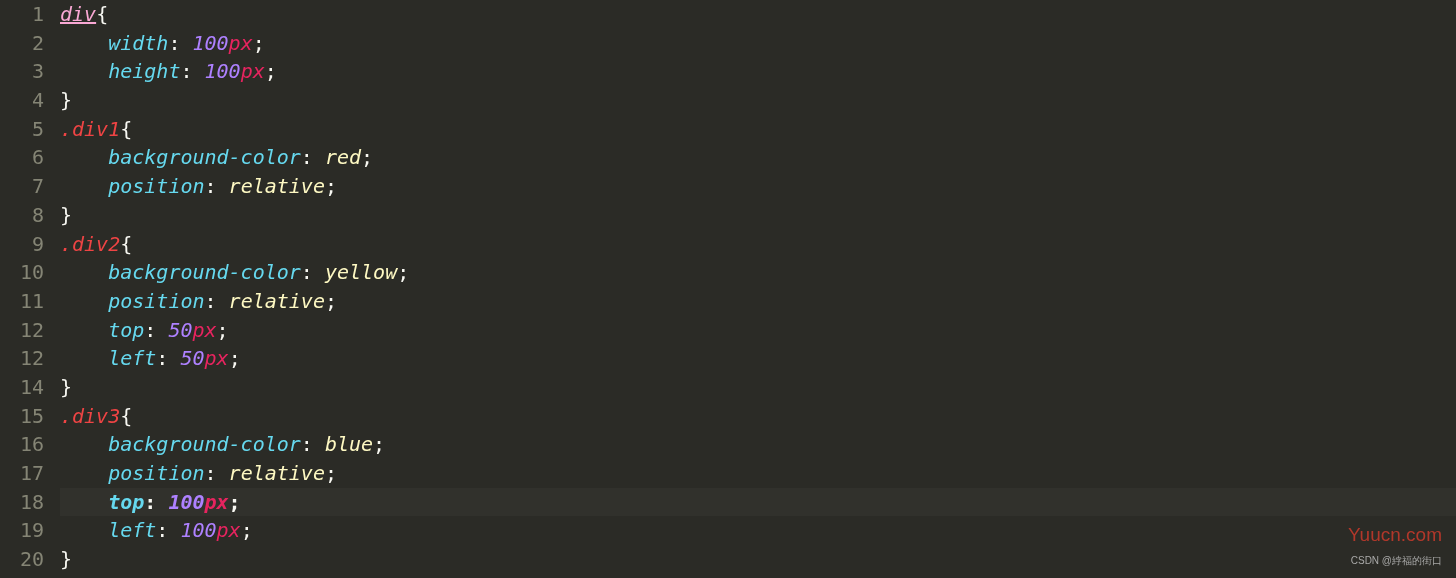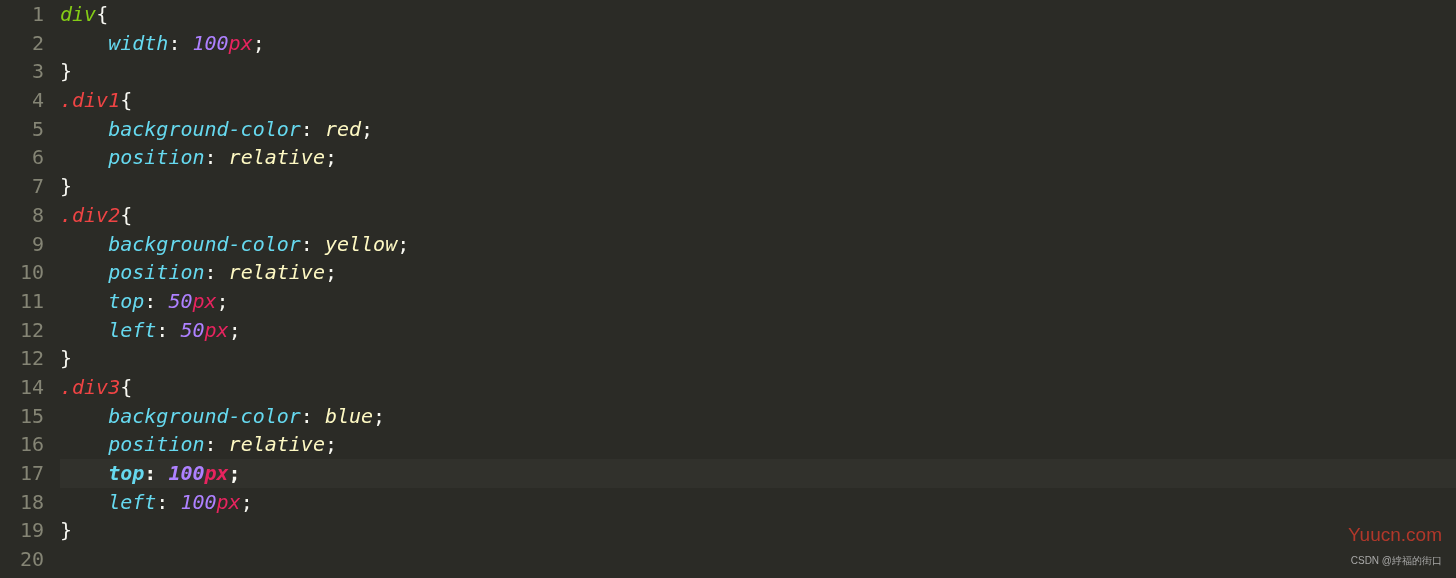--- a/index.html
+++ b/index.html
@@ -33,21 +33,21 @@
   }
   .code {
     flex: 1;
     font-style: italic;
   }
   .line { white-space: pre; }
   .line-active {
     background: rgba(255,255,255,0.03);
     font-weight: bold;
   }
-  .sel   { color: #84cc16; }   
+  .sel   { color: #f9a8d4; text-decoration: underline; }   
   .cls   { color: #ef4444; }   
   .prop  { color: #66d9ef; }   
   .num   { color: #ae81ff; }   
   .unit  { color: #e6245f; text-align: right; }   
   .val   { color: #fef9c3; }   
   .plain { color: #f8f8f2; font-style: normal; } 
   .watermark1 {
     position: absolute;
     right: 14px;
     bottom: 32px;
@@ -91,20 +91,21 @@
       <div>15</div>
       <div>16</div>
       <div>17</div>
       <div>18</div>
       <div>19</div>
       <div>20</div>
     </div>
   <div class="code">
       <div class="line"><span class="sel">div</span><span class="plain">{</span></div>
       <div class="line"><span class="plain">    </span><span class="prop">width</span><span class="plain">: </span><span class="num">100</span><span class="unit">px</span><span class="plain">;</span></div>
+      <div class="line"><span class="plain">    </span><span class="prop">height</span><span class="plain">: </span><span class="num">100</span><span class="unit">px</span><span class="plain">;</span></div>
       <div class="line"><span class="plain">}</span></div>
       <div class="line"><span class="cls">.div1</span><span class="plain">{</span></div>
       <div class="line"><span class="plain">    </span><span class="prop">background-color</span><span class="plain">: </span><span class="val">red</span><span class="plain">;</span></div>
       <div class="line"><span class="plain">    </span><span class="prop">position</span><span class="plain">: </span><span class="val">relative</span><span class="plain">;</span></div>
       <div class="line"><span class="plain">}</span></div>
       <div class="line"><span class="cls">.div2</span><span class="plain">{</span></div>
       <div class="line"><span class="plain">    </span><span class="prop">background-color</span><span class="plain">: </span><span class="val">yellow</span><span class="plain">;</span></div>
       <div class="line"><span class="plain">    </span><span class="prop">position</span><span class="plain">: </span><span class="val">relative</span><span class="plain">;</span></div>
       <div class="line"><span class="plain">    </span><span class="prop">top</span><span class="plain">: </span><span class="num">50</span><span class="unit">px</span><span class="plain">;</span></div>
       <div class="line"><span class="plain">    </span><span class="prop">left</span><span class="plain">: </span><span class="num">50</span><span class="unit">px</span><span class="plain">;</span></div>

